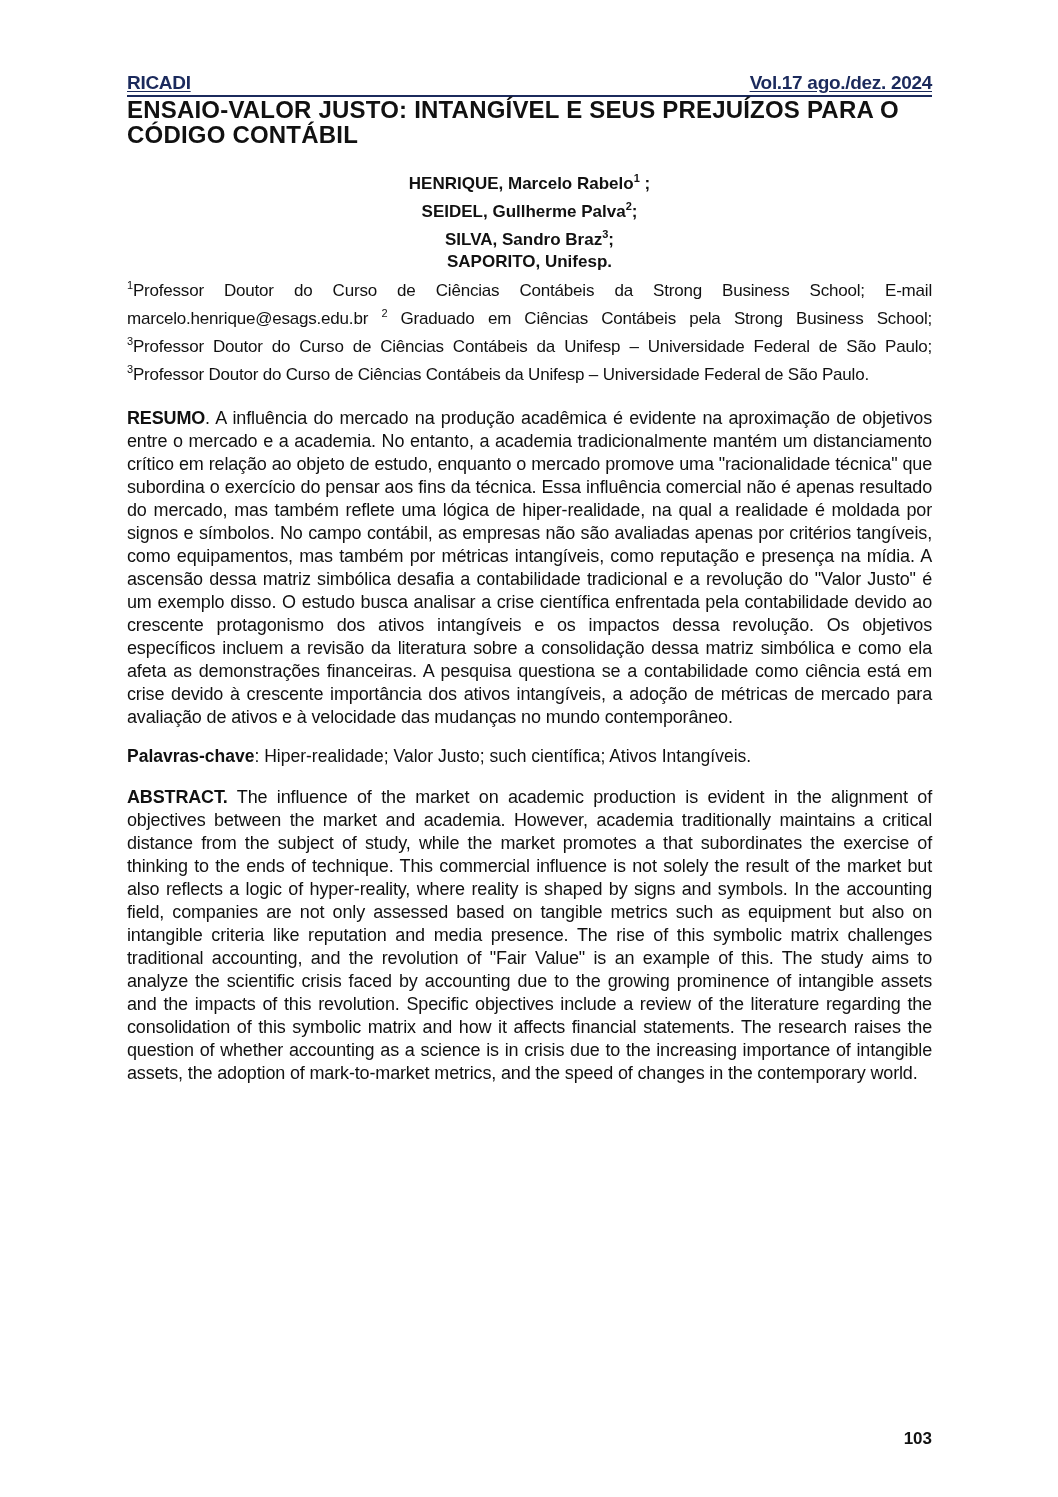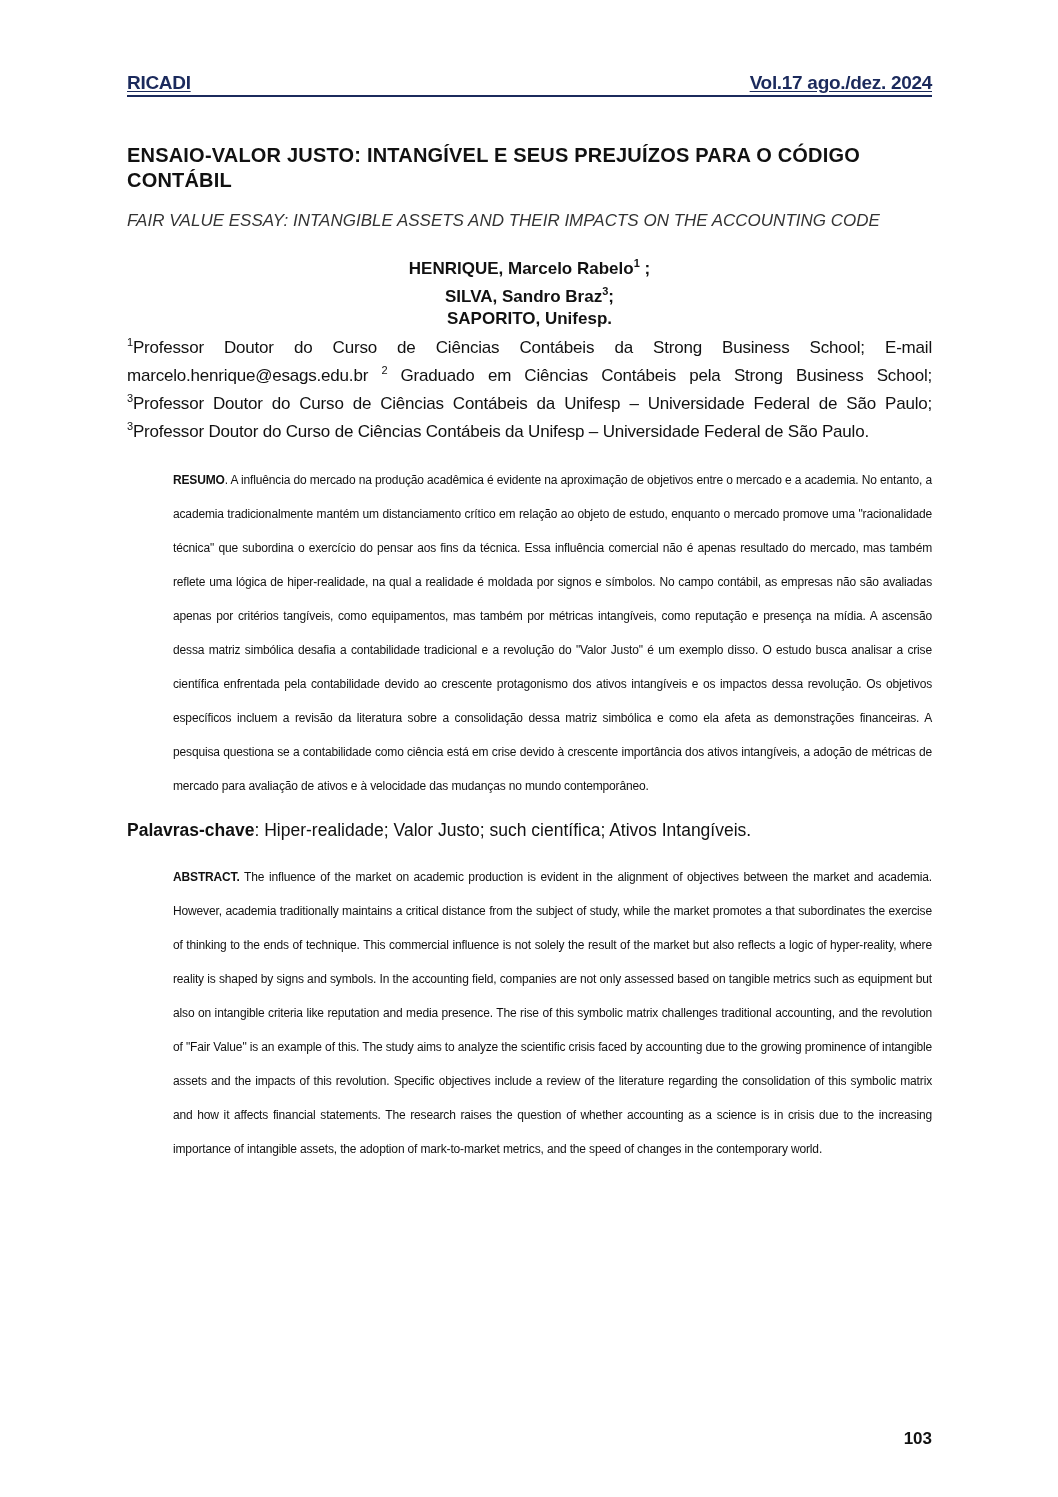--- a/index.html
+++ b/index.html
@@ -8,36 +8,36 @@
     position: absolute; left: 127px; top: 72px; width: 805px;
     font-family: "Liberation Sans", sans-serif; color: #111;
   }
   .header {
     display: flex; justify-content: space-between; align-items: flex-start;
     color: #1b2a5c; font-weight: bold; font-size: 19px;
     border-bottom: 2px solid #1b2a5c; padding-bottom: 1px; letter-spacing: -0.3px;
   }
   .header span { text-decoration: underline; text-underline-offset: 2px; }
   .title {
-    margin-top: 46px; font-weight: bold; font-size: 20px; line-height: 25px;
+    font-weight: bold; font-size: 24px; line-height: 25px;
     letter-spacing: 0.2px;
   }
   .subtitle {
     margin-top: 16px; font-style: italic; font-size: 17px; line-height: 23px; color: #333;
   }
   .authors {
     margin-top: 20px; text-align: center; font-weight: bold; font-size: 17px; line-height: 22.5px;
   }
   .authors sup { font-size: 11px; }
   .affil {
     font-size: 17px; line-height: 22.5px; text-align: justify; letter-spacing: -0.2px;
   }
   .affil sup { font-size: 11px; }
   .para {
-    font-size: 12px; line-height: 34px; text-align: justify; letter-spacing: -0.15px; margin-left: 46px;
+    font-size: 18px; line-height: 23px; text-align: justify; letter-spacing: -0.15px;
   }
   .resumo { margin-top: 20px; }
   .keywords { margin-top: 15px; font-size: 17.5px; line-height: 24px; }
   .abstract { margin-top: 18px; }
   .lead { font-weight: bold; }
   .pagenum {
     position: absolute; left: 127px; width: 805px; top: 1429px;
     text-align: right; font-family: "Liberation Sans", sans-serif;
     font-weight: bold; font-size: 17px; color: #111;
   }
@@ -45,24 +45,24 @@
 </head>
 <body>
 
 <div class="page">
   <div class="header">
     <span>RICADI</span>
     <span>Vol.17 ago./dez. 2024</span>
   </div>
 
   <div class="title">ENSAIO-VALOR JUSTO: INTANGÍVEL E SEUS PREJUÍZOS PARA O CÓDIGO CONTÁBIL</div>
-  <div class="subtitle">FAIR VALUE ESSAY: INTANGIBLE ASSETS AND THEIR IMPACTS ON THE ACCOUNTING CODE</div>
 
   <div class="authors">
     <div><span>HENRIQUE, Marcelo Rabelo</span><sup>1</sup><span> ;</span></div>
+    <div><span>SEIDEL, Gullherme Palva</span><sup>2</sup><span>;</span></div>
     <div><span>SILVA, Sandro Braz</span><sup>3</sup><span>;</span></div>
     <div><span>SAPORITO, Unifesp</span><span>.</span></div>
   </div>
 
   <div class="affil"><sup>1</sup><span>Professor Doutor do Curso de Ciências Contábeis da Strong Business School; E-mail marcelo.henrique@esags.edu.br </span><sup>2</sup><span> Graduado em Ciências Contábeis pela Strong Business School; </span><sup>3</sup><span>Professor Doutor do Curso de Ciências Contábeis da Unifesp – Universidade Federal de São Paulo; </span><sup>3</sup><span>Professor Doutor do Curso de Ciências Contábeis da Unifesp – Universidade Federal de São Paulo.</span></div>
 
   <div class="para resumo"><span class="lead">RESUMO</span><span>. A influência do mercado na produção acadêmica é evidente na aproximação de objetivos entre o mercado e a academia. No entanto, a academia tradicionalmente mantém um distanciamento crítico em relação ao objeto de estudo, enquanto o mercado promove uma "racionalidade técnica" que subordina o exercício do pensar aos fins da técnica. Essa influência comercial não é apenas resultado do mercado, mas também reflete uma lógica de hiper-realidade, na qual a realidade é moldada por signos e símbolos. No campo contábil, as empresas não são avaliadas apenas por critérios tangíveis, como equipamentos, mas também por métricas intangíveis, como reputação e presença na mídia. A ascensão dessa matriz simbólica desafia a contabilidade tradicional e a revolução do "Valor Justo" é um exemplo disso. O estudo busca analisar a crise científica enfrentada pela contabilidade devido ao crescente protagonismo dos ativos intangíveis e os impactos dessa revolução. Os objetivos específicos incluem a revisão da literatura sobre a consolidação dessa matriz simbólica e como ela afeta as demonstrações financeiras. A pesquisa questiona se a contabilidade como ciência está em crise devido à crescente importância dos ativos intangíveis, a adoção de métricas de mercado para avaliação de ativos e à velocidade das mudanças no mundo contemporâneo.</span></div>
 
   <div class="keywords"><span class="lead">Palavras-chave</span><span>: Hiper-realidade; Valor Justo; such científica; Ativos Intangíveis.</span></div>
 

